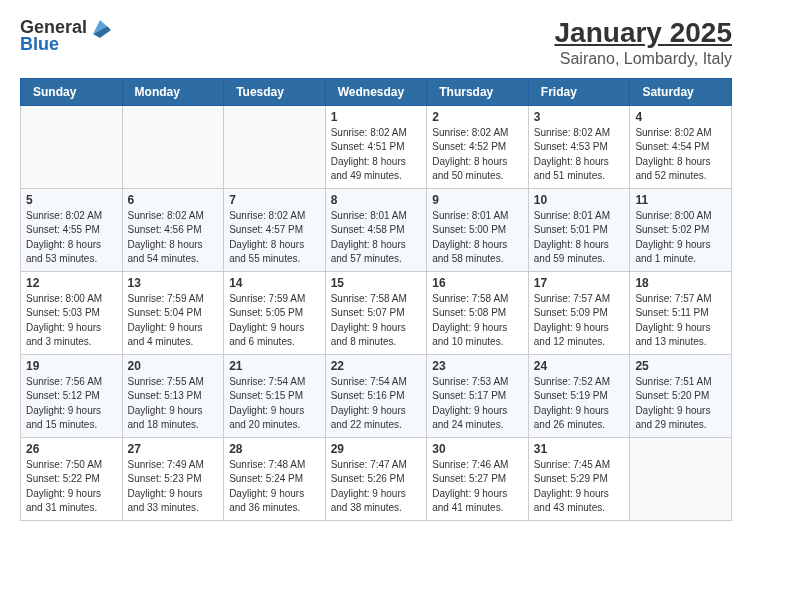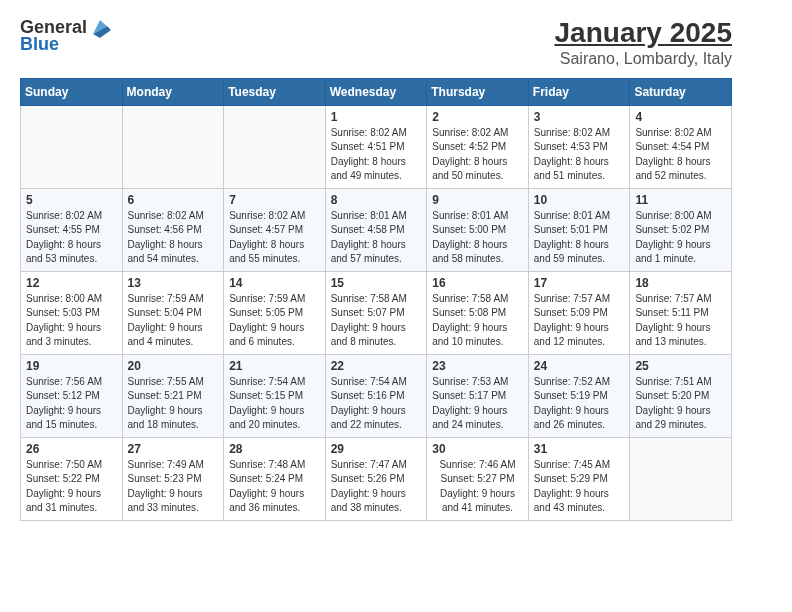--- a/index.html
+++ b/index.html
@@ -50,21 +50,21 @@
     .calendar {
       width: 100%;
       border-collapse: collapse;
       border: 1px solid #ccc;
     }
     .calendar thead th {
       background: #2e6da4;
       color: #fff;
       font-size: 12px;
       font-weight: bold;
-      padding: 6px 4px;
+      padding: 6px 12px;
       text-align: left;
       border: 1px solid #2060a0;
     }
     .calendar tbody td {
       vertical-align: top;
       border: 1px solid #ccc;
       padding: 4px 5px;
       font-size: 10.5px;
       color: #333;
       width: calc(100% / 7);
@@ -266,21 +266,21 @@
           <td>
             <span class="day-number">19</span>
             <div class="day-info" style="white-space: pre-line;">Sunrise: 7:56 AM
 Sunset: 5:12 PM
 Daylight: 9 hours
 and 15 minutes.</div>
           </td>
           <td>
             <span class="day-number">20</span>
             <div class="day-info" style="white-space: pre-line;">Sunrise: 7:55 AM
-Sunset: 5:21 PM
+Sunset: 5:13 PM
 Daylight: 9 hours
 and 18 minutes.</div>
           </td>
           <td>
             <span class="day-number">21</span>
             <div class="day-info" style="white-space: pre-line;">Sunrise: 7:54 AM
 Sunset: 5:15 PM
 Daylight: 9 hours
 and 20 minutes.</div>
           </td>
@@ -337,21 +337,21 @@
           </td>
           <td>
             <span class="day-number">29</span>
             <div class="day-info" style="white-space: pre-line;">Sunrise: 7:47 AM
 Sunset: 5:26 PM
 Daylight: 9 hours
 and 38 minutes.</div>
           </td>
           <td>
             <span class="day-number">30</span>
-            <div class="day-info" style="white-space: pre-line; text-align: center;">Sunrise: 7:46 AM
+            <div class="day-info" style="white-space: pre-line;">Sunrise: 7:46 AM
 Sunset: 5:27 PM
 Daylight: 9 hours
 and 41 minutes.</div>
           </td>
           <td>
             <span class="day-number">31</span>
             <div class="day-info" style="white-space: pre-line;">Sunrise: 7:45 AM
 Sunset: 5:29 PM
 Daylight: 9 hours
 and 43 minutes.</div>

